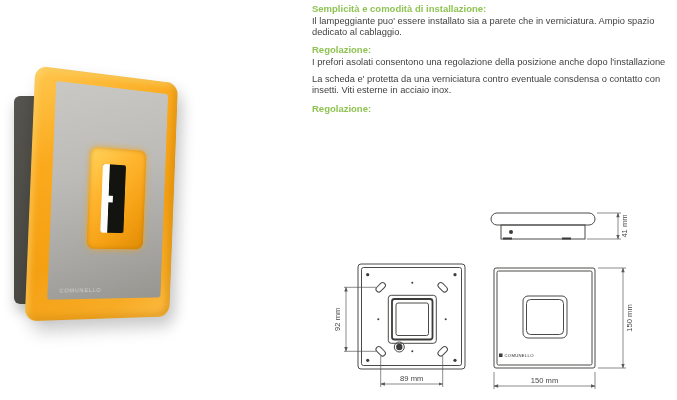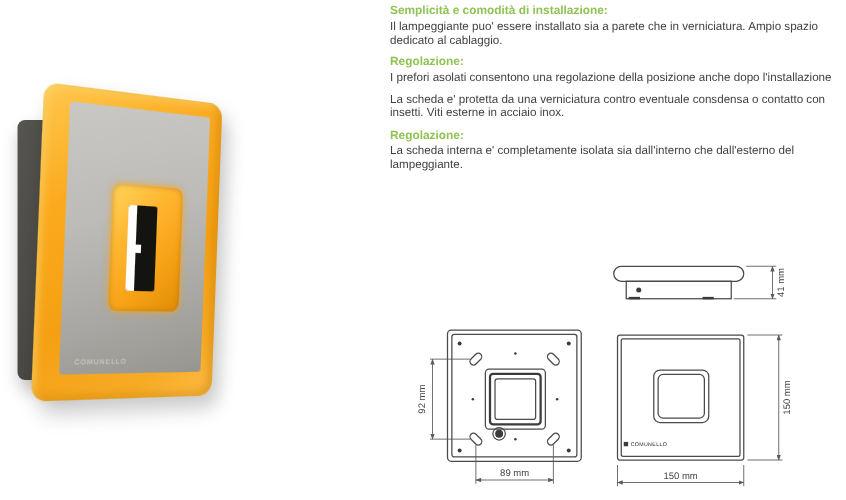--- a/index.html
+++ b/index.html
@@ -71,21 +71,20 @@
     </div>
     <div class="section">
       <h3>Regolazione:</h3>
       <p>I prefori asolati consentono una regolazione della posizione anche dopo l'installazione</p>
     </div>
     <div class="section">
       <p>La scheda e' protetta da una verniciatura contro eventuale consdensa o contatto con insetti. Viti esterne in acciaio inox.</p>
     </div>
     <div class="section">
       <h3>Regolazione:</h3>
-      <p>La scheda interna e' completamente isolata sia dall'interno che dall'esterno del lampeggiante.</p>
     </div>
   </div>
 
   <svg class="dwg" style="left:488px;top:207px;width:152px;height:42px" viewBox="0 0 152 42">
     <defs>
       <marker id="svE" markerWidth="7" markerHeight="5" refX="6" refY="2.5" orient="auto">
         <path d="M0,0 L6.5,2.5 L0,5 z" fill="#5a5a59"></path>
         </marker>
       <marker id="svS" markerWidth="7" markerHeight="5" refX="0.5" refY="2.5" orient="auto">
         <path d="M6.5,0 L0,2.5 L6.5,5 z" fill="#5a5a59"></path>

